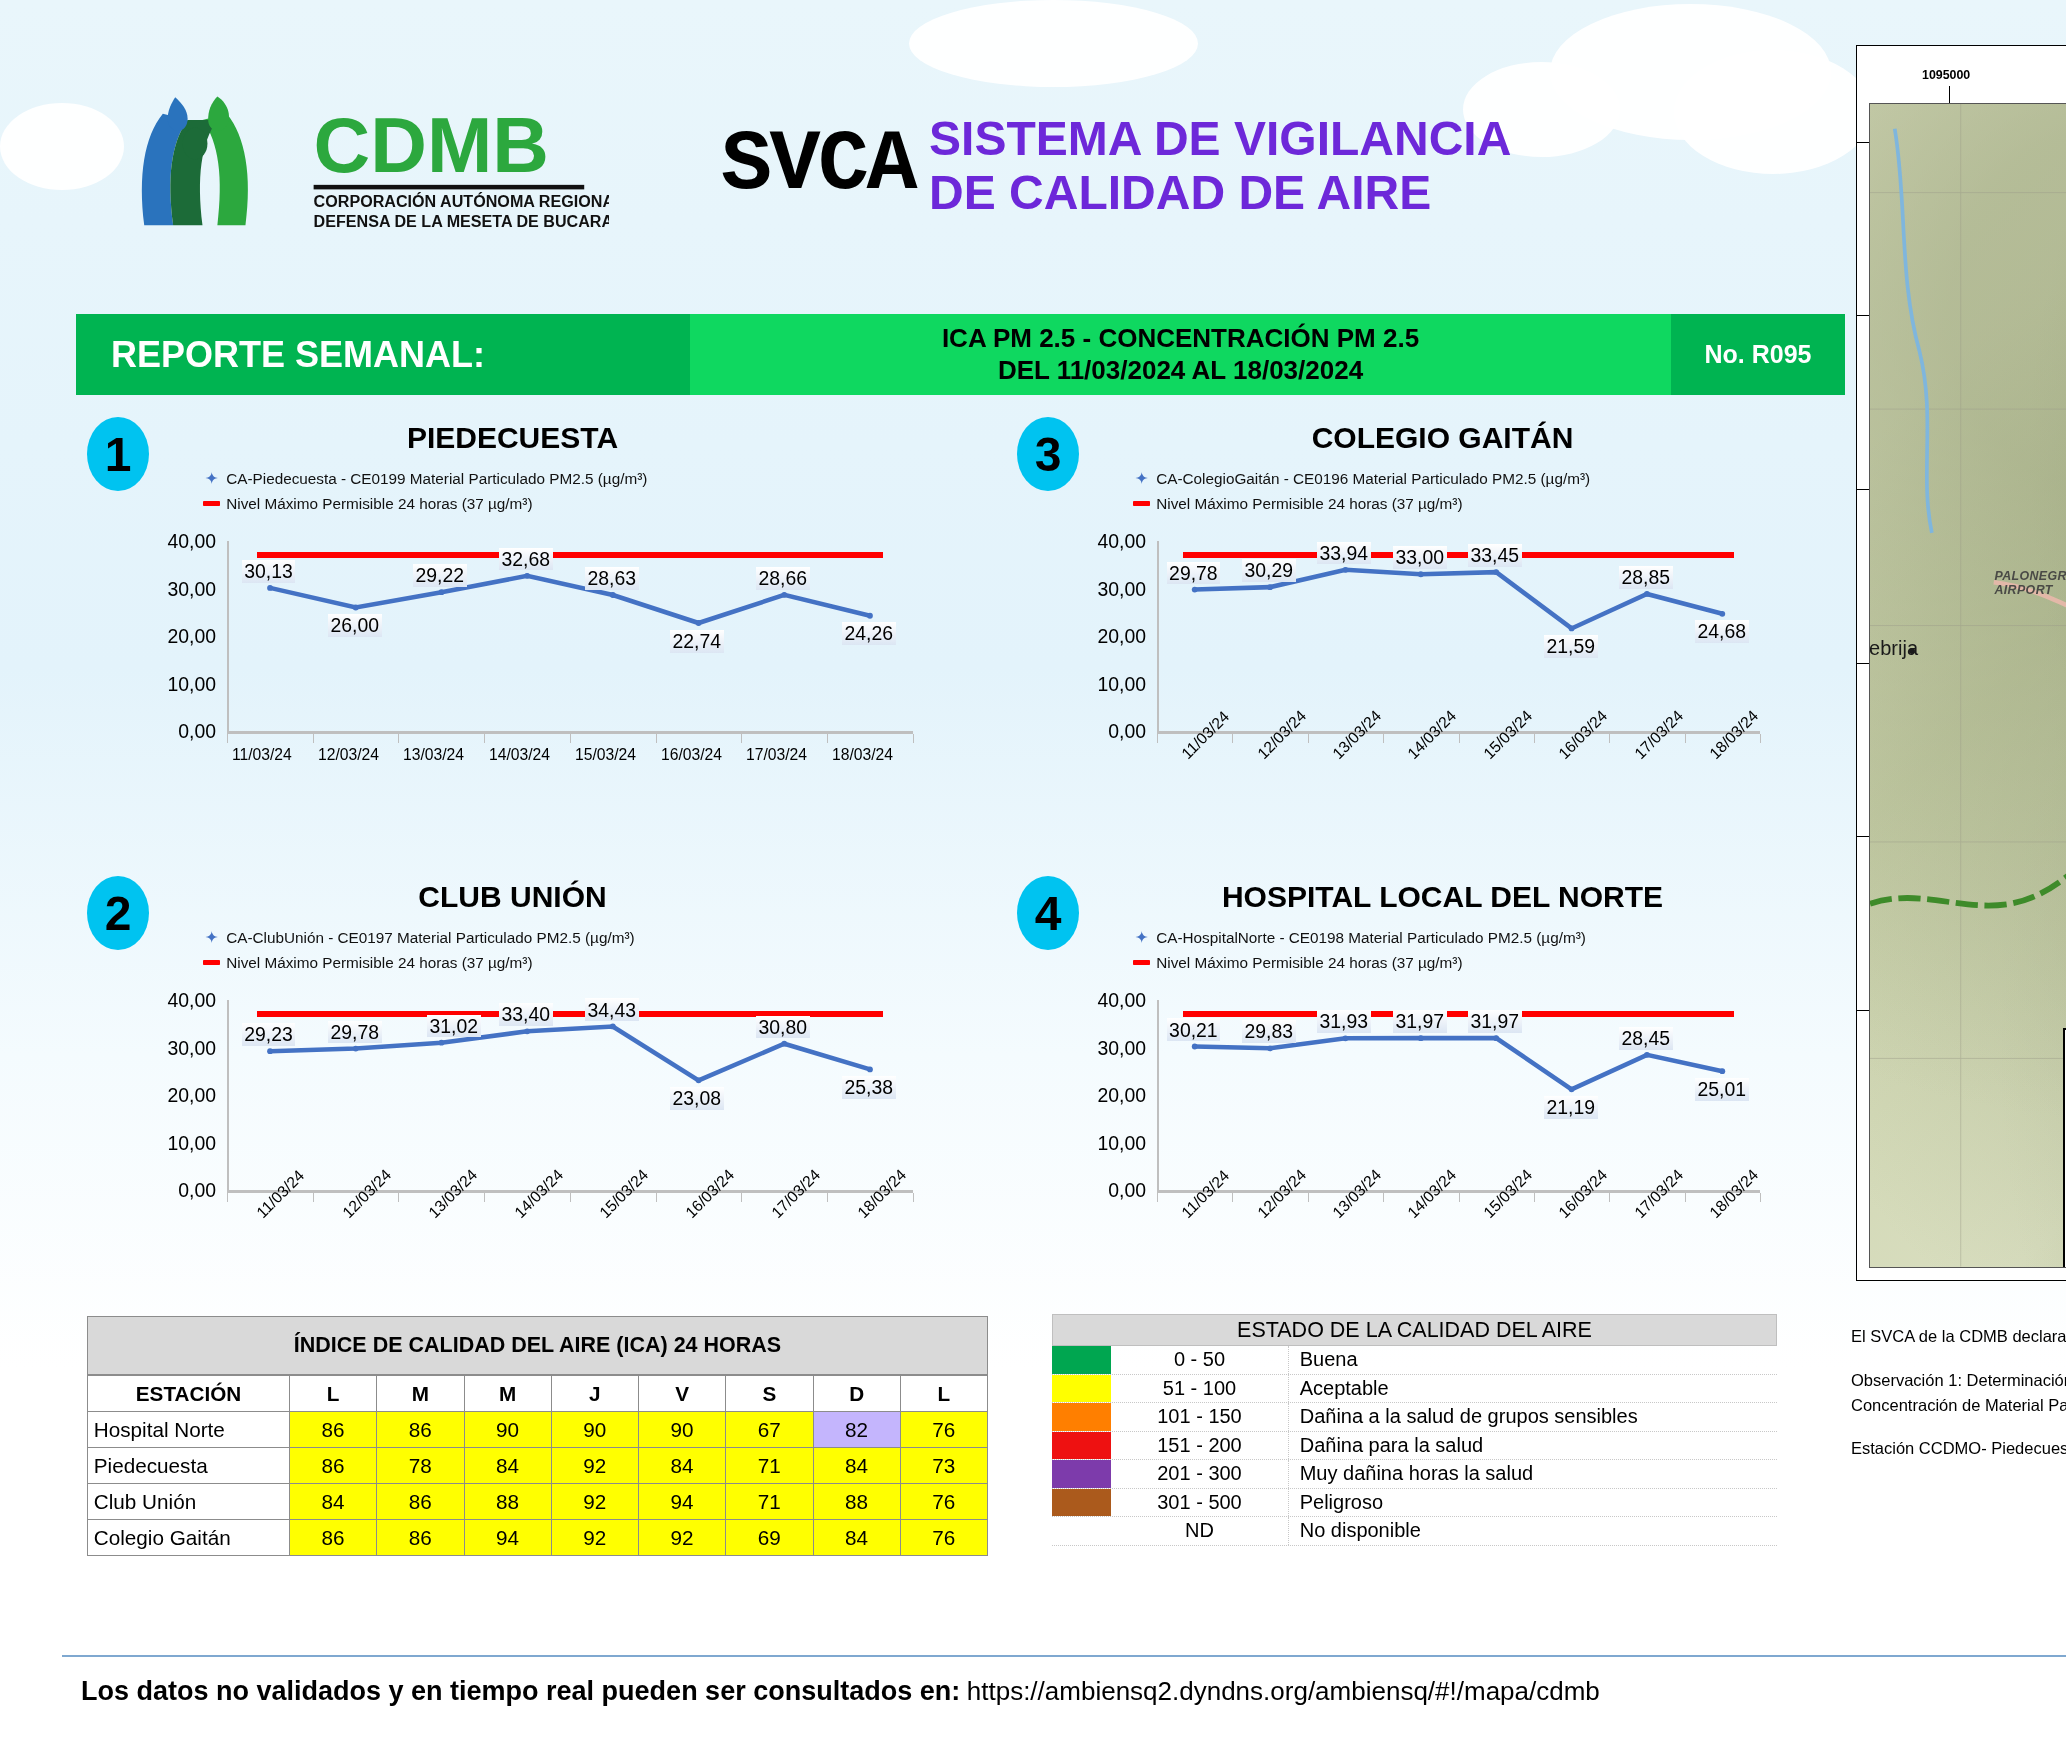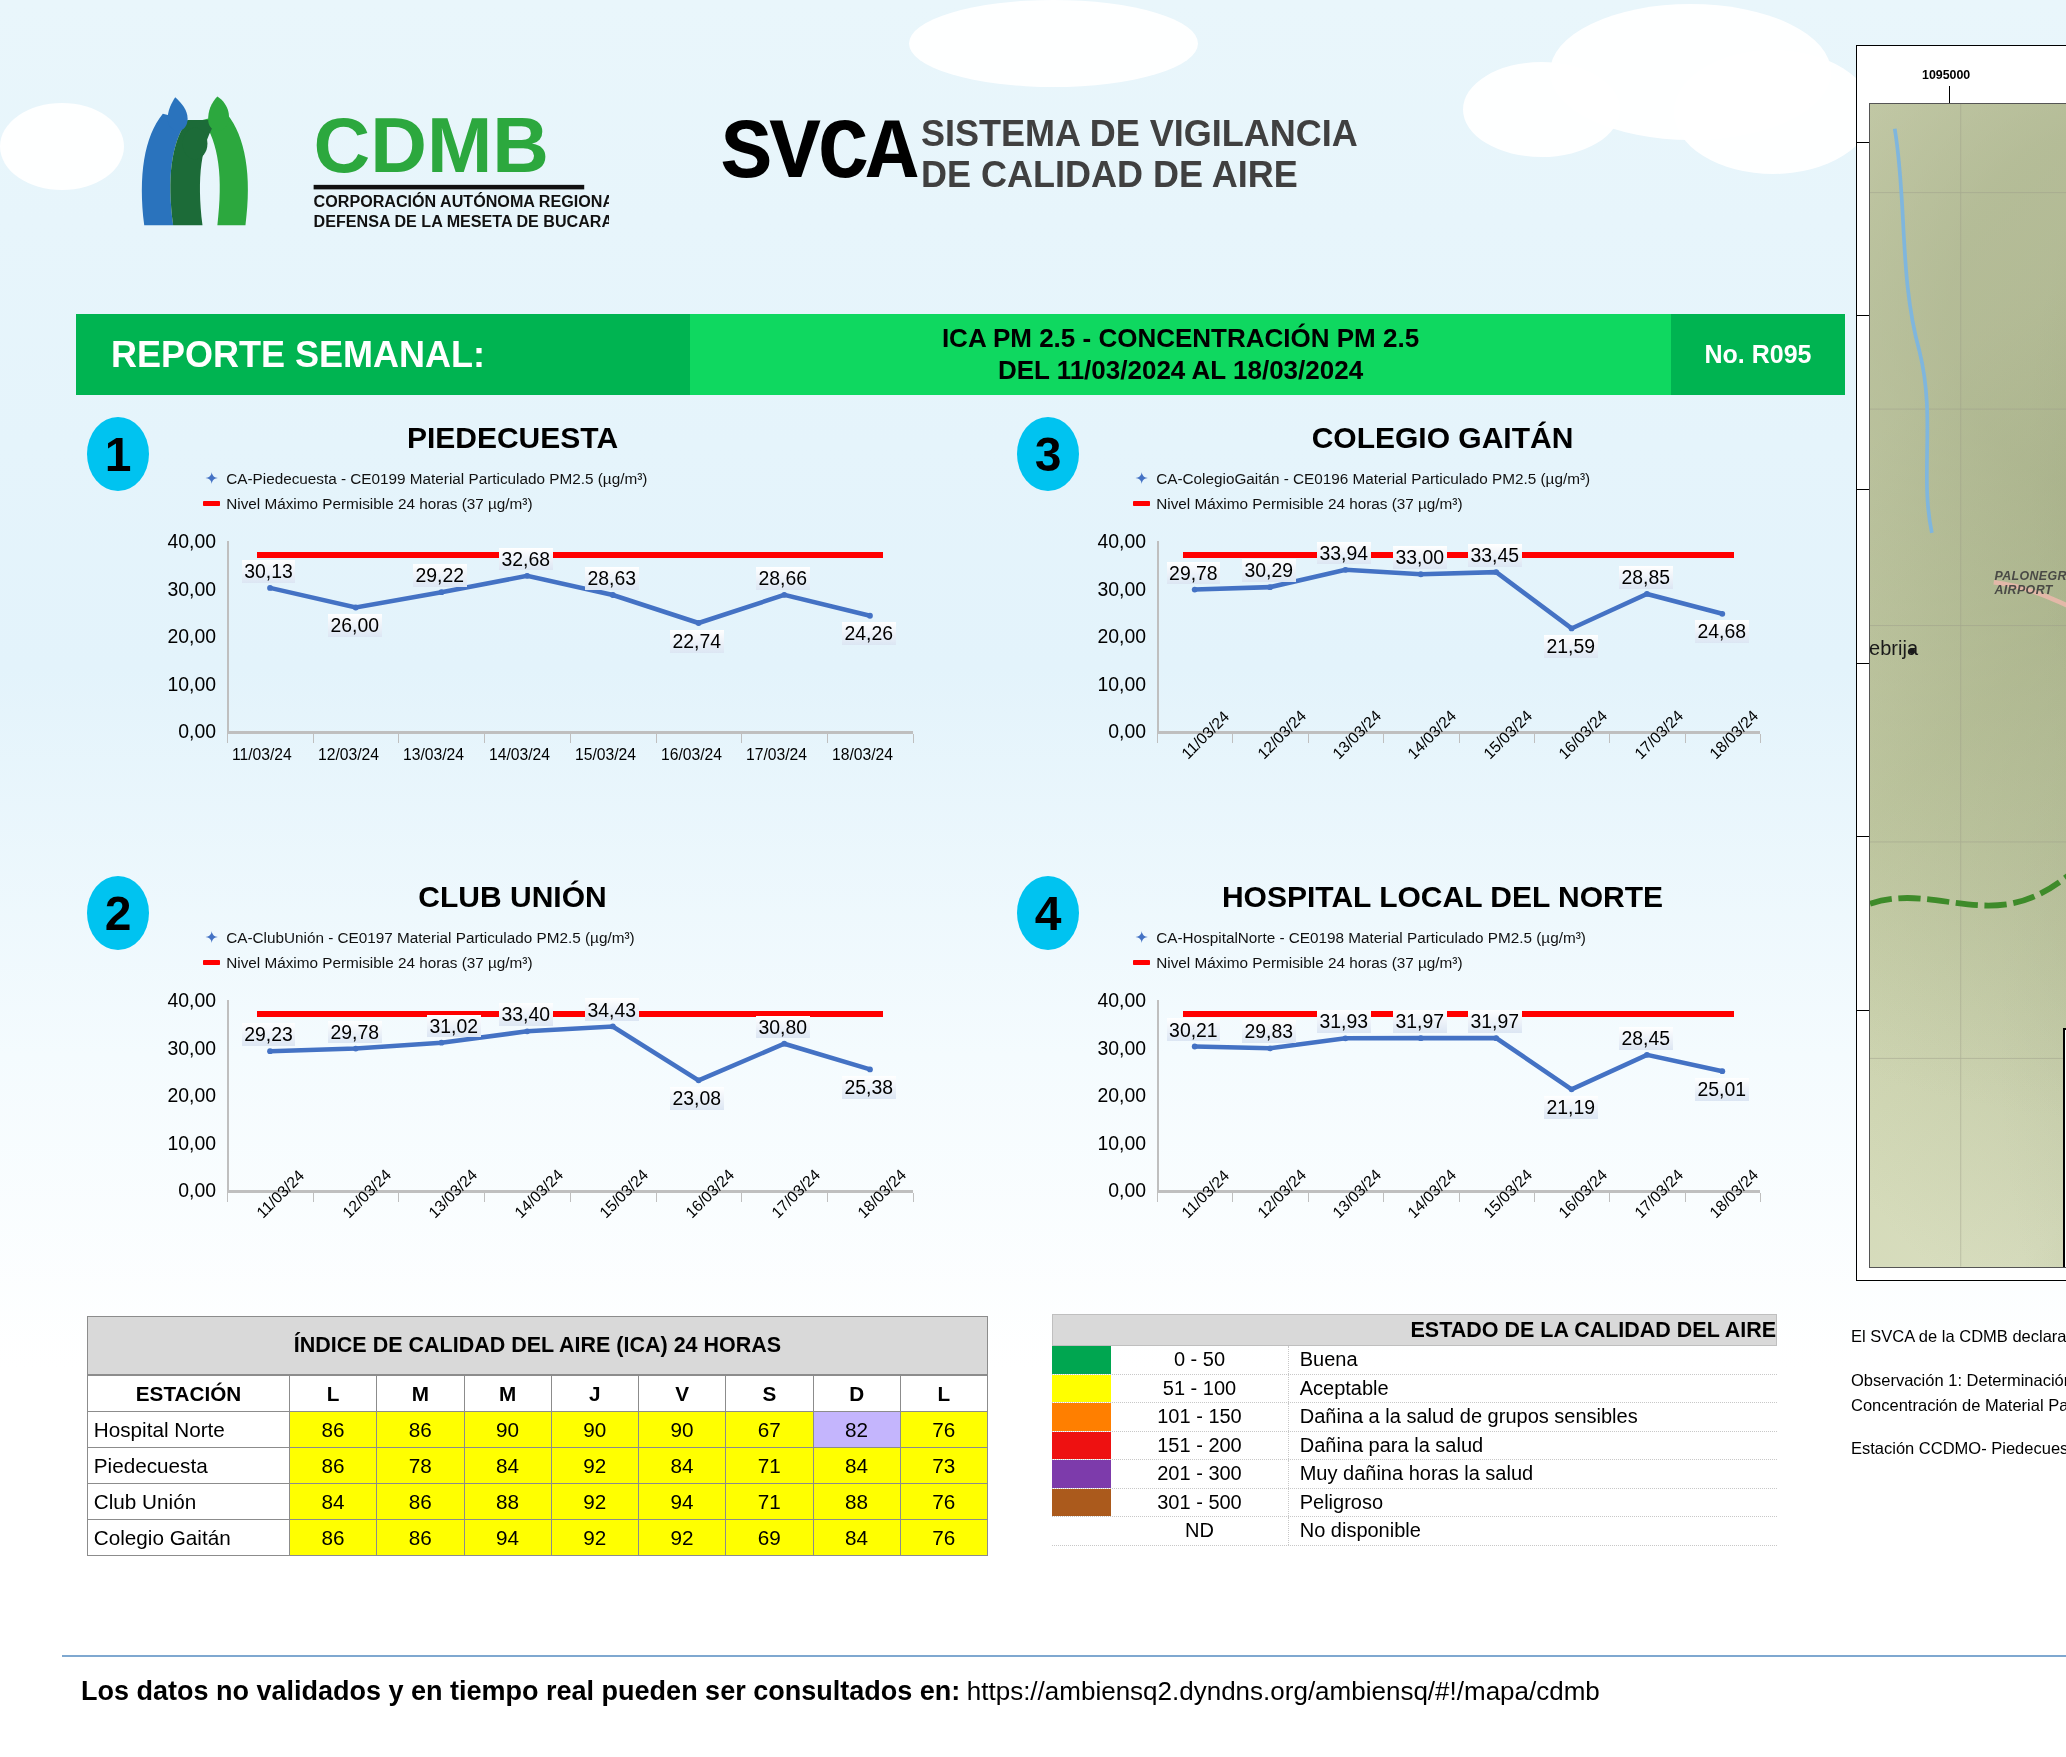--- a/index.html
+++ b/index.html
@@ -16,21 +16,21 @@
   #c3{left:1463px;top:62px;width:157px;height:95px;}
   #c4{left:0px;top:103px;width:124px;height:87px;}
   #c5{left:909px;top:0px;width:289px;height:87px;}
 
   
   .header{position:absolute;left:0;top:0;width:1818px;height:306px;}
   .logo{position:absolute;left:105px;top:89px;width:504px;height:157px;}
   .logo svg{width:100%;height:100%;}
   .svca-wrap{position:absolute;left:721px;top:112px;display:flex;align-items:center;}
   .svca{font-size:85px;font-weight:bold;letter-spacing:-2.5px;line-height:1;color:#000;font-family:Liberation Mono, monospace;}
-  .svca-sub{margin-left:6px;font-size:36px;font-weight:bold;line-height:1.12;color:#404040;}
+  .svca-sub{margin-left:14px;font-size:48px;font-weight:bold;line-height:1.12;color:#6d28d9;}
 
   
   .banner{position:absolute;left:76px;top:314px;width:1769px;height:81px;display:flex;}
   .banner .b1{background:#00b451;flex:0 0 614px;display:flex;align-items:center;padding-left:35px;}
   .banner .b1 span{color:#fff;font-size:36px;font-weight:bold;}
   .banner .b2{background:#0fd860;flex:1;display:flex;flex-direction:column;align-items:center;justify-content:center;}
   .banner .b2 span{color:#000;font-size:26px;font-weight:bold;line-height:1.22;text-align:center;}
   .banner .b3{background:#00b451;flex:0 0 174px;display:flex;align-items:center;justify-content:center;}
   .banner .b3 span{color:#fff;font-size:25px;font-weight:bold;}
 
@@ -59,21 +59,21 @@
   .icatable{position:absolute;left:87px;top:1316px;width:901px;}
   .icatitle{background:#d9d9d9;border:1.2px solid #8c8c8c;font-size:21.5px;font-weight:bold;text-align:center;padding:16px 0;}
   table.ica{border-collapse:collapse;width:100%;}
   table.ica th,table.ica td{border:1.2px solid #8c8c8c;font-size:20.7px;text-align:center;height:36px;}
   table.ica th.est{width:202px;font-weight:bold;font-size:20.7px;}
   table.ica td.name{text-align:left;padding-left:5.8px;font-size:20.7px;background:#fff;}
   table.ica td.val{background:#ffff00;font-size:20.7px;}
 
   
   .aqi{position:absolute;left:1052px;top:1314px;width:725px;}
-  .aqititle{background:#d9d9d9;border:0.8px solid #bfbfbf;font-size:21.5px;font-weight:bold;text-align:right;padding:2.5px 0;}
+  .aqititle{background:#d9d9d9;border:0.8px solid #bfbfbf;font-size:21.5px;font-weight:normal;text-align:center;padding:2.5px 0;}
   .aqirow{display:flex;align-items:stretch;border-bottom:0.8px dotted #c8c8c8;height:28.5px;}
   .swatch{flex:0 0 59px;}
   .range{flex:0 0 178px;display:flex;align-items:center;justify-content:center;font-size:20px;border-right:0.8px dotted #c8c8c8;}
   .desc{flex:1;display:flex;align-items:center;padding-left:10.7px;font-size:20px;}
 
   
   .mapbox{position:absolute;left:1856px;top:45px;width:1248px;height:1236px;background:#fff;border:1.7px solid #000;}
   .mapinner{position:absolute;left:12.4px;top:57px;right:12.4px;bottom:12.4px;overflow:hidden;
     background:
       radial-gradient(ellipse at 22% 18%, rgba(150,160,120,.55) 0 14%, transparent 60%),

